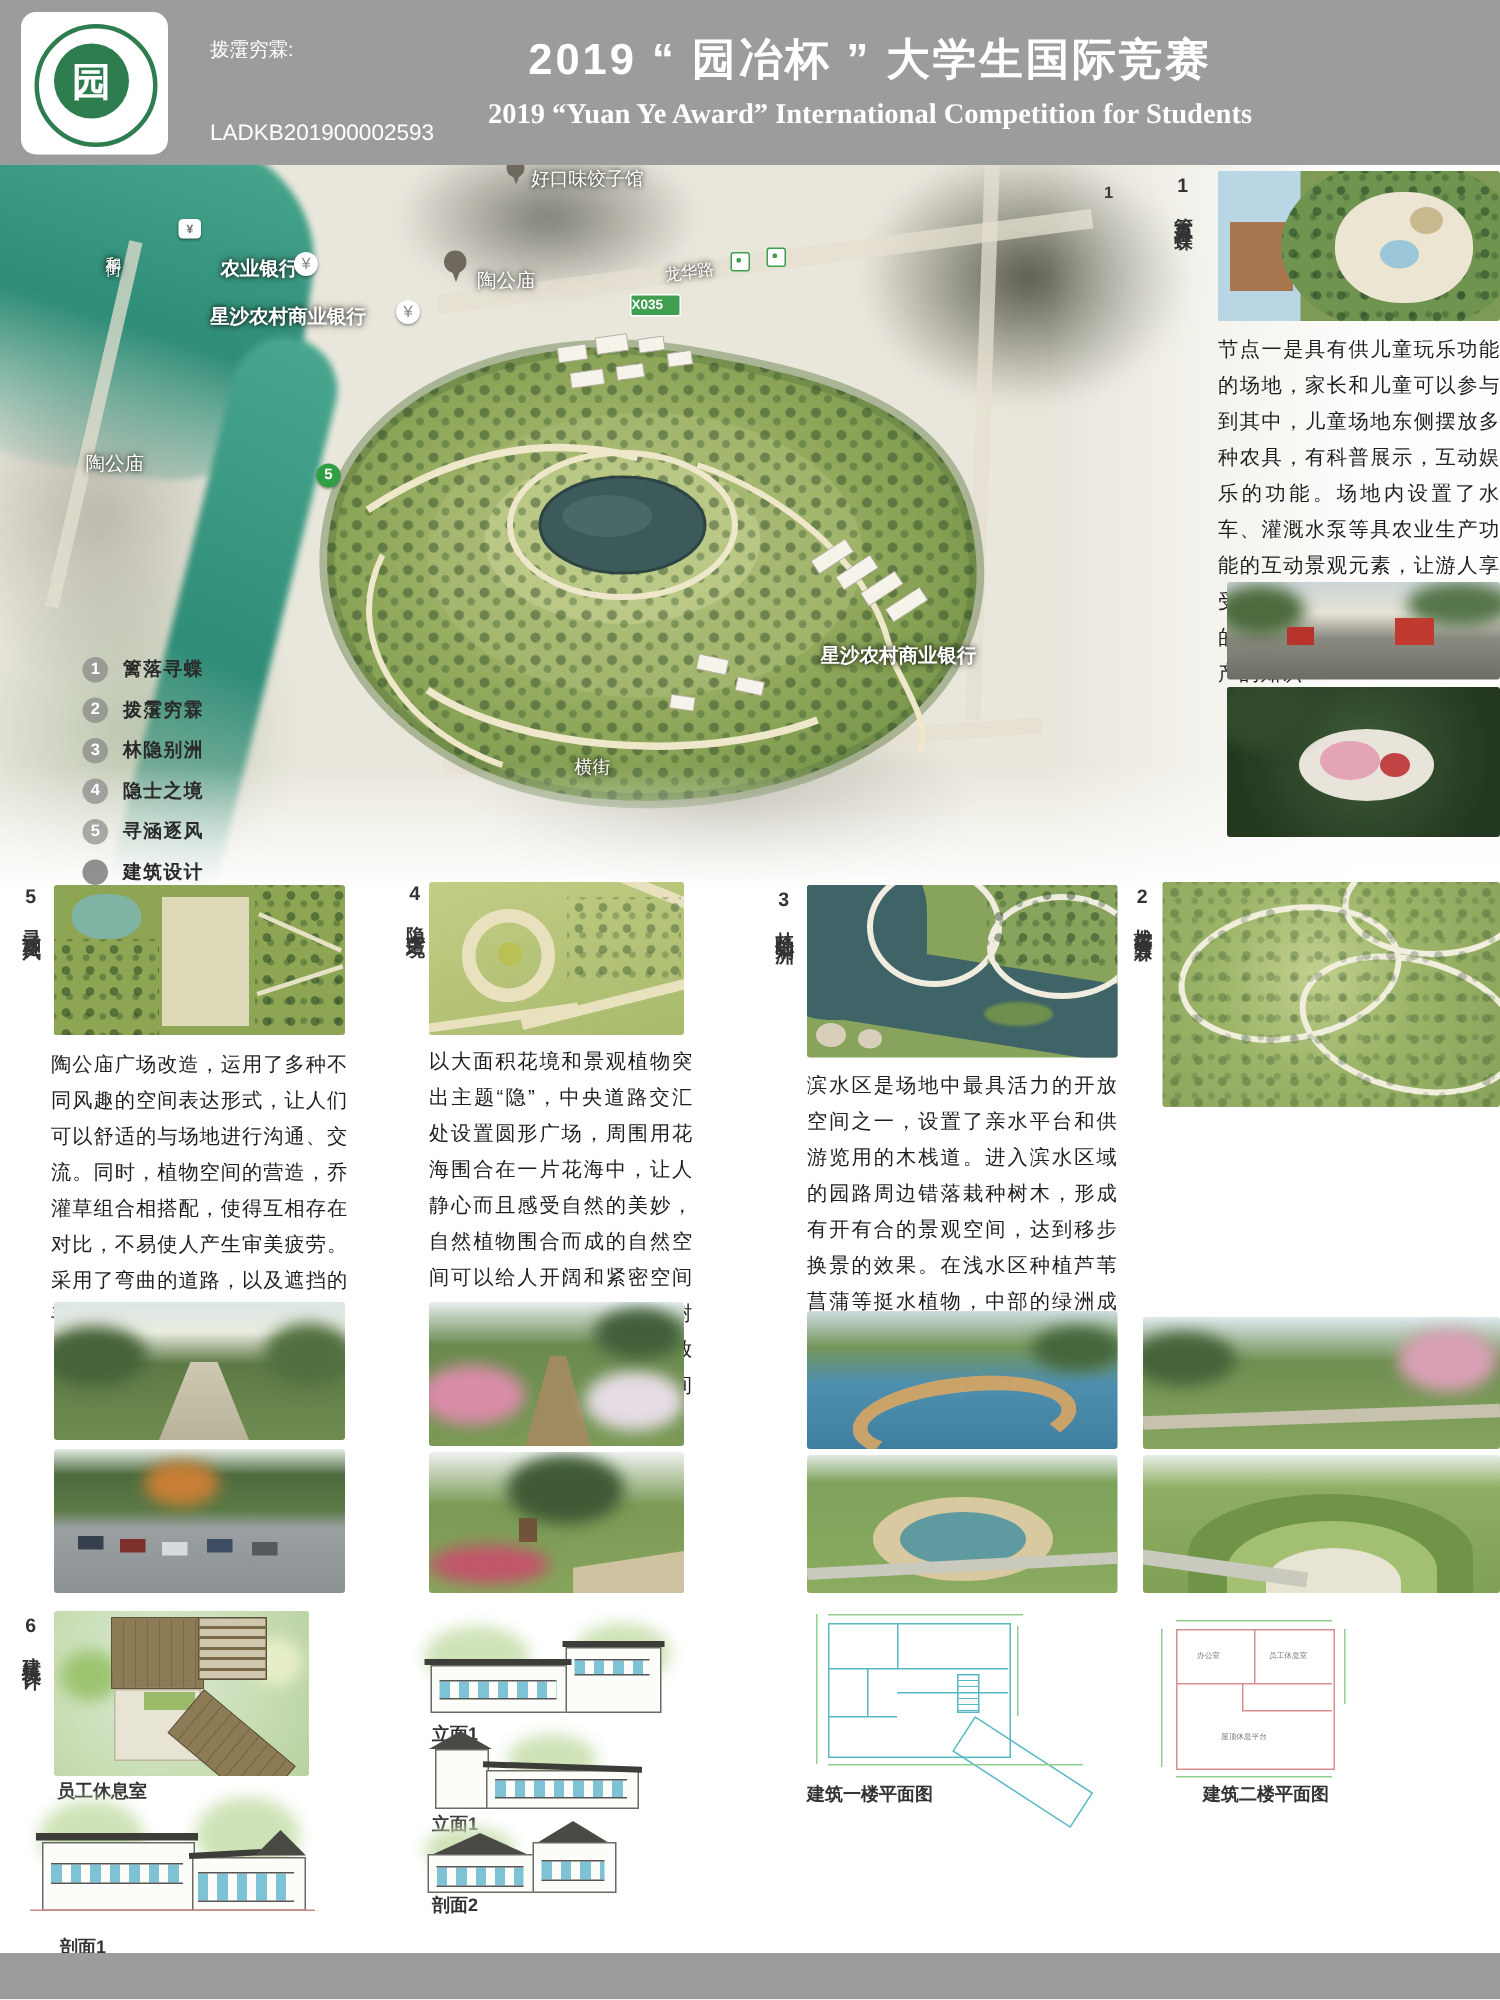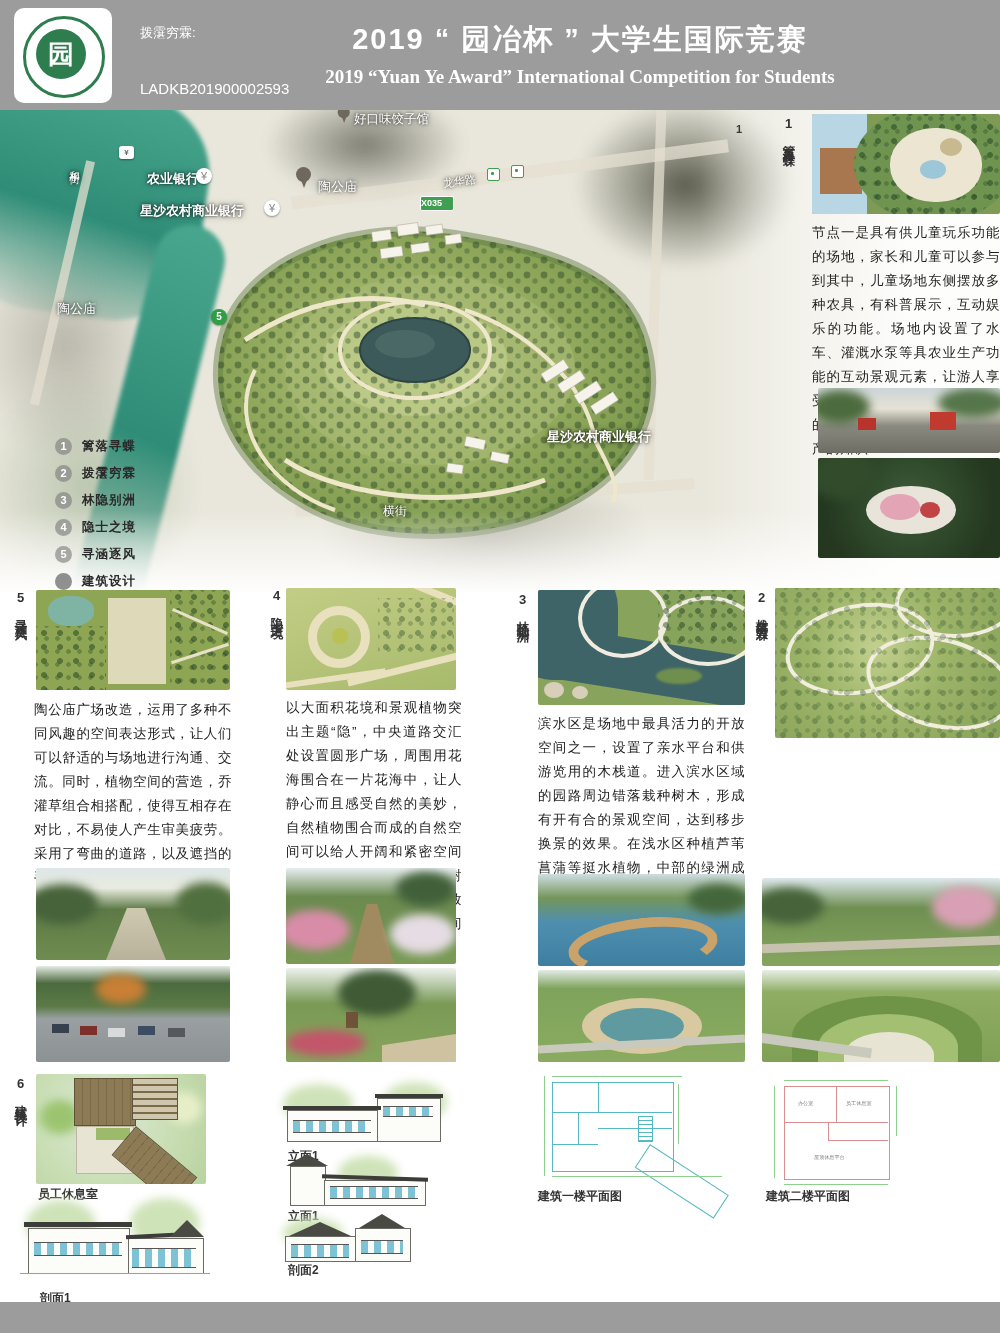--- a/index.html
+++ b/index.html
@@ -413,17 +413,17 @@
     <div class="abs pinkline" style="left:62px;top:42px;width:1px;height:18px;"></div>
     <div class="abs pinkline" style="left:62px;top:60px;width:60px;height:1px;"></div>
     <div class="abs roomlbl" style="left:32px;top:20px;">办公室</div>
     <div class="abs roomlbl" style="left:80px;top:20px;">员工休息室</div>
     <div class="abs roomlbl" style="left:48px;top:74px;">屋顶休息平台</div>
     <div class="abs dimline" style="left:8px;top:6px;width:1px;height:92px;"></div>
     <div class="abs dimline" style="left:18px;top:0;width:104px;height:1px;"></div>
     <div class="abs dimline" style="left:130px;top:6px;width:1px;height:50px;"></div>
     <div class="abs dimline" style="left:18px;top:104px;width:104px;height:1px;"></div>
   </div>
-  <div class="abs caption" style="left:766px;top:1188px;">建筑二楼平面图</div>
+  <div class="abs caption" style="left:802px;top:1188px;">建筑二楼平面图</div>
 
 
   <div class="abs footer"></div>
 </div>
 
 </body></html>

